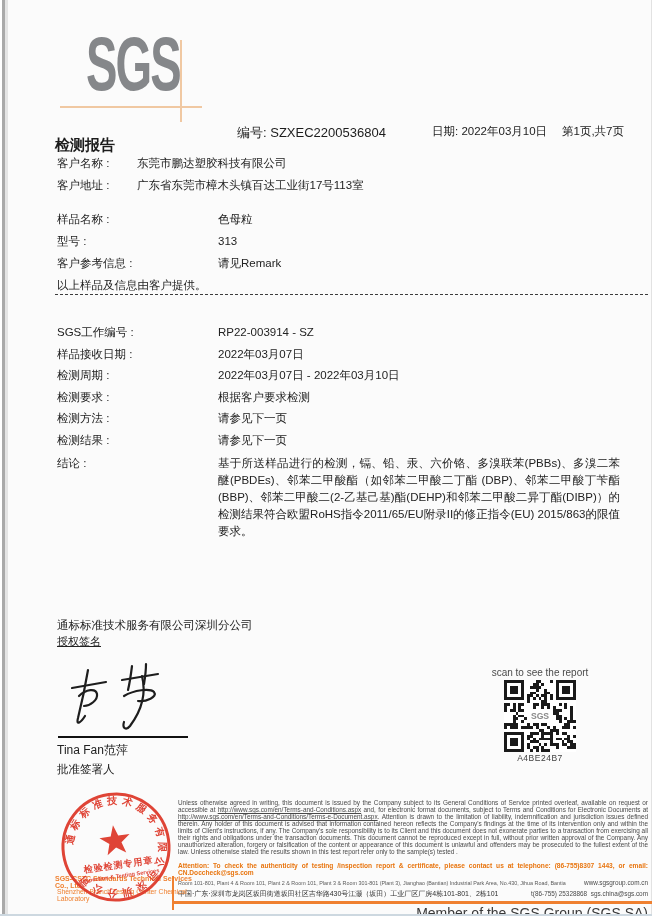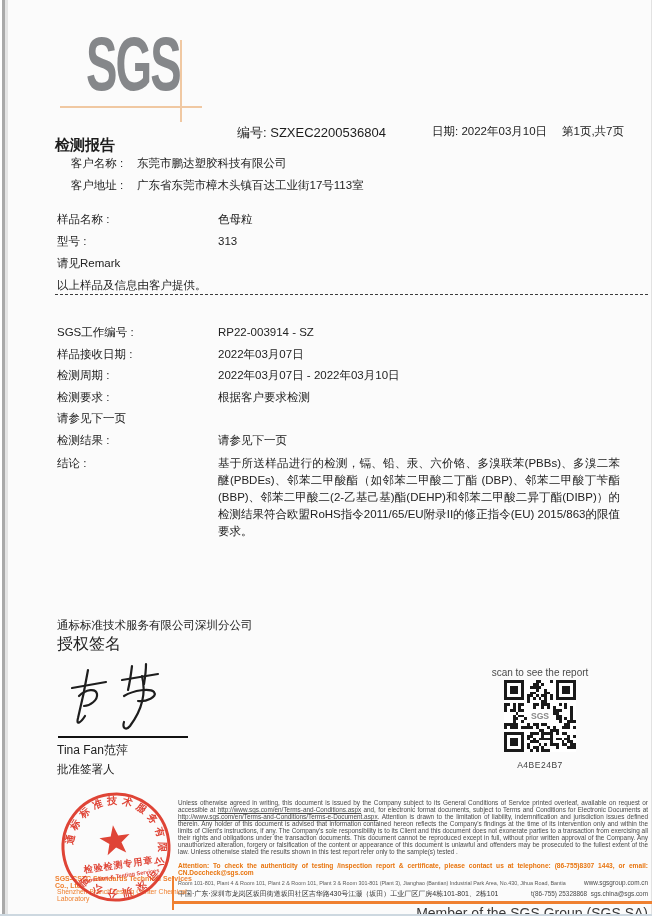--- a/index.html
+++ b/index.html
@@ -30,44 +30,44 @@
   .report-title { position:absolute; left:55px; top:136px; font-size:15px; font-weight:bold; color:#1c1c1c; }
   .hdr-no   { position:absolute; left:237px; top:124px; font-size:13px; color:#1c1c1c; }
   .hdr-date { position:absolute; left:432px; top:124px; font-size:11.5px; color:#1c1c1c; }
   .hdr-page { position:absolute; left:562px; top:124px; font-size:11.5px; color:#1c1c1c; }
 
   
   .client-block { position:absolute; left:57px; top:152px; width:575px; font-size:11.5px; }
   .job-block    { position:absolute; left:57px; top:322px; width:585px; font-size:11.5px; }
   .row { display:flex; line-height:22px; }
   .job-block .row { line-height:21.5px; }
-  .lbl  { width:80px; flex:none;text-align:center; }
+  .lbl  { width:80px; flex:none; }
   .lbl-w{ width:161px; flex:none; }
   .gap12 { height:12px; }
   .row.para { line-height:17px; margin-top:4px; }
   .para-text { width:402px; text-align:justify; }
 
   .dash-line {
     position:absolute; left:55px; top:294px; width:593px; height:1px;
     background:repeating-linear-gradient(to right,#3c3c3c 0 3px,transparent 3px 5px);
   }
 
   
   .sign-company { position:absolute; left:57px; top:618px; font-size:11.5px; }
-  .sign-auth    { position:absolute; left:57px; top:634px; font-size:16px; }
+  .sign-auth    { position:absolute; left:57px; top:634px; font-size:11px;text-decoration:underline; }
   .signature-svg { position:absolute; left:66px; top:662px; }
   .sign-line { position:absolute; left:58px; top:736px; width:130px; height:2px; background:#111; }
   .sign-name  { position:absolute; left:57px; top:742px; font-size:12px; }
   .sign-title { position:absolute; left:57px; top:762px; font-size:11.5px; }
 
   
   .qr-block { position:absolute; left:468px; top:667px; width:144px; text-align:center; }
   .qr-label { font-size:10px; color:#4b4b4b; margin-bottom:2px; }
   .qr-svg { display:block; margin:0 auto; }
-  .qr-code-text { font-size:8.5px; color:#3f3f3f; margin-top:8px; letter-spacing:0.5px; }
+  .qr-code-text { font-size:8.5px; color:#3f3f3f; margin-top:1px; letter-spacing:0.5px; }
 
   
   .stamp-svg { position:absolute; left:58px; top:789px; z-index:3; opacity:0.92; }
   .co-line1 { position:absolute; left:55px; top:875px; width:150px; font-size:7px; font-weight:bold; color:#ef8030; z-index:2; }
   .co-line2 { position:absolute; left:57px; top:888px; width:150px; font-size:6.8px; color:#ef8030; z-index:2; }
 
   .disclaimer {
     position:absolute; left:178px; top:799px; width:470px;
     font-size:6.4px; line-height:7px; text-align:justify; color:#4a4a4a;
   }
@@ -114,20 +114,21 @@
     <div class="gap12"></div>
     <div class="row">
       <span class="lbl-w">样品名称 :</span>
       <span>色母粒</span>
     </div>
     <div class="row">
       <span class="lbl-w">型号 :</span>
       <span>313</span>
     </div>
     <div class="row">
+      <span class="lbl-w">客户参考信息 :</span>
       <span>请见Remark</span>
     </div>
     <div class="row">以上样品及信息由客户提供。</div>
   </div>
 
   <div class="dash-line"></div>
 
   <div class="job-block">
     <div class="row">
       <span class="lbl-w">SGS工作编号 :</span>
@@ -139,20 +140,21 @@
     </div>
     <div class="row">
       <span class="lbl-w">检测周期 :</span>
       <span>2022年03月07日 - 2022年03月10日</span>
     </div>
     <div class="row">
       <span class="lbl-w">检测要求 :</span>
       <span>根据客户要求检测</span>
     </div>
     <div class="row">
+      <span class="lbl-w">检测方法 :</span>
       <span>请参见下一页</span>
     </div>
     <div class="row">
       <span class="lbl-w">检测结果 :</span>
       <span>请参见下一页</span>
     </div>
     <div class="row para">
       <span class="lbl-w">结论 :</span>
       <span class="para-text">基于所送样品进行的检测，镉、铅、汞、六价铬、多溴联苯(PBBs)、多溴二苯醚(PBDEs)、邻苯二甲酸酯（如邻苯二甲酸二丁酯 (DBP)、邻苯二甲酸丁苄酯(BBP)、邻苯二甲酸二(2-乙基己基)酯(DEHP)和邻苯二甲酸二异丁酯(DIBP)）的检测结果符合欧盟RoHS指令2011/65/EU附录II的修正指令(EU) 2015/863的限值要求。</span>
     </div>

